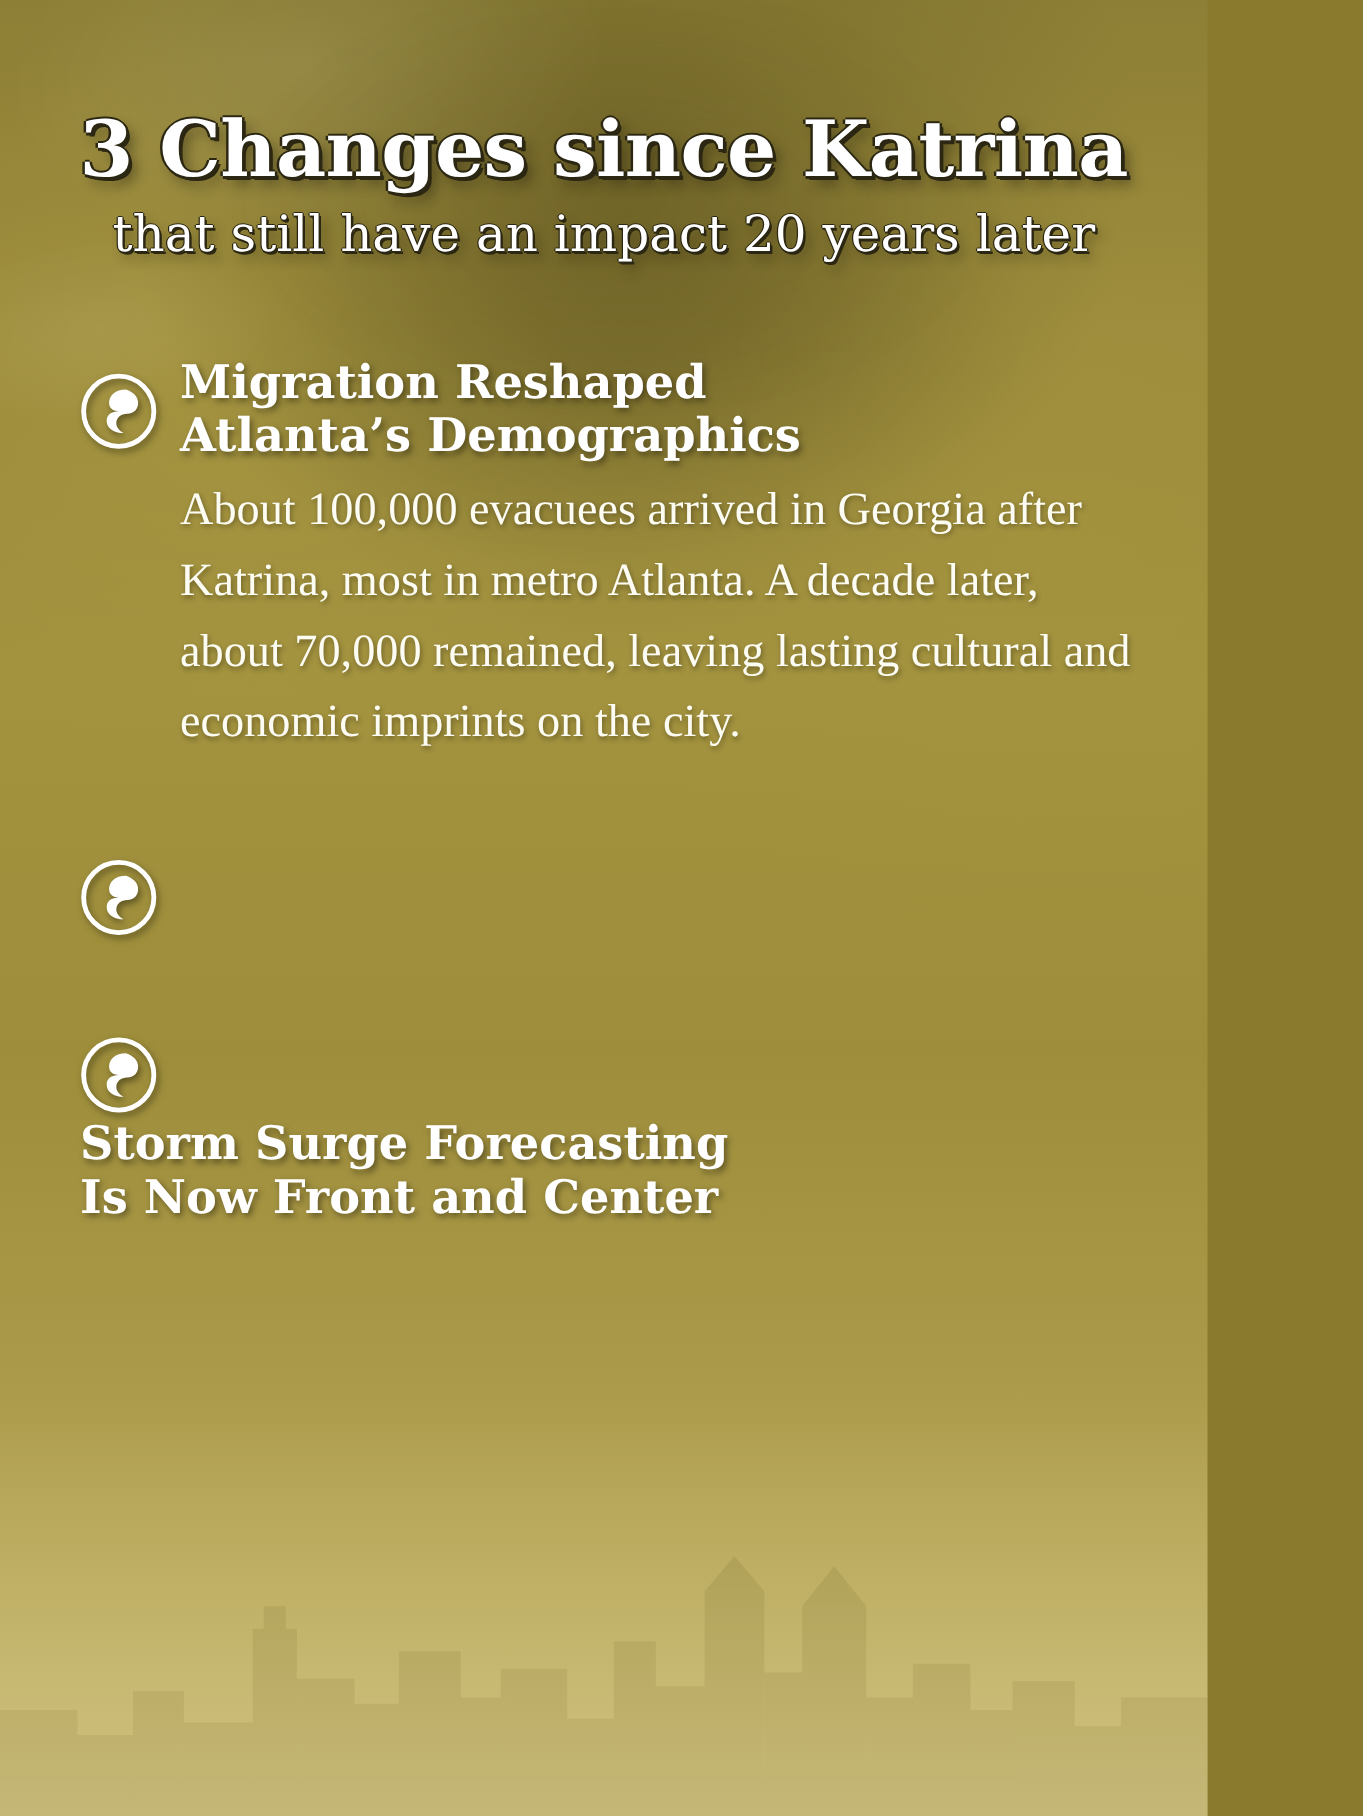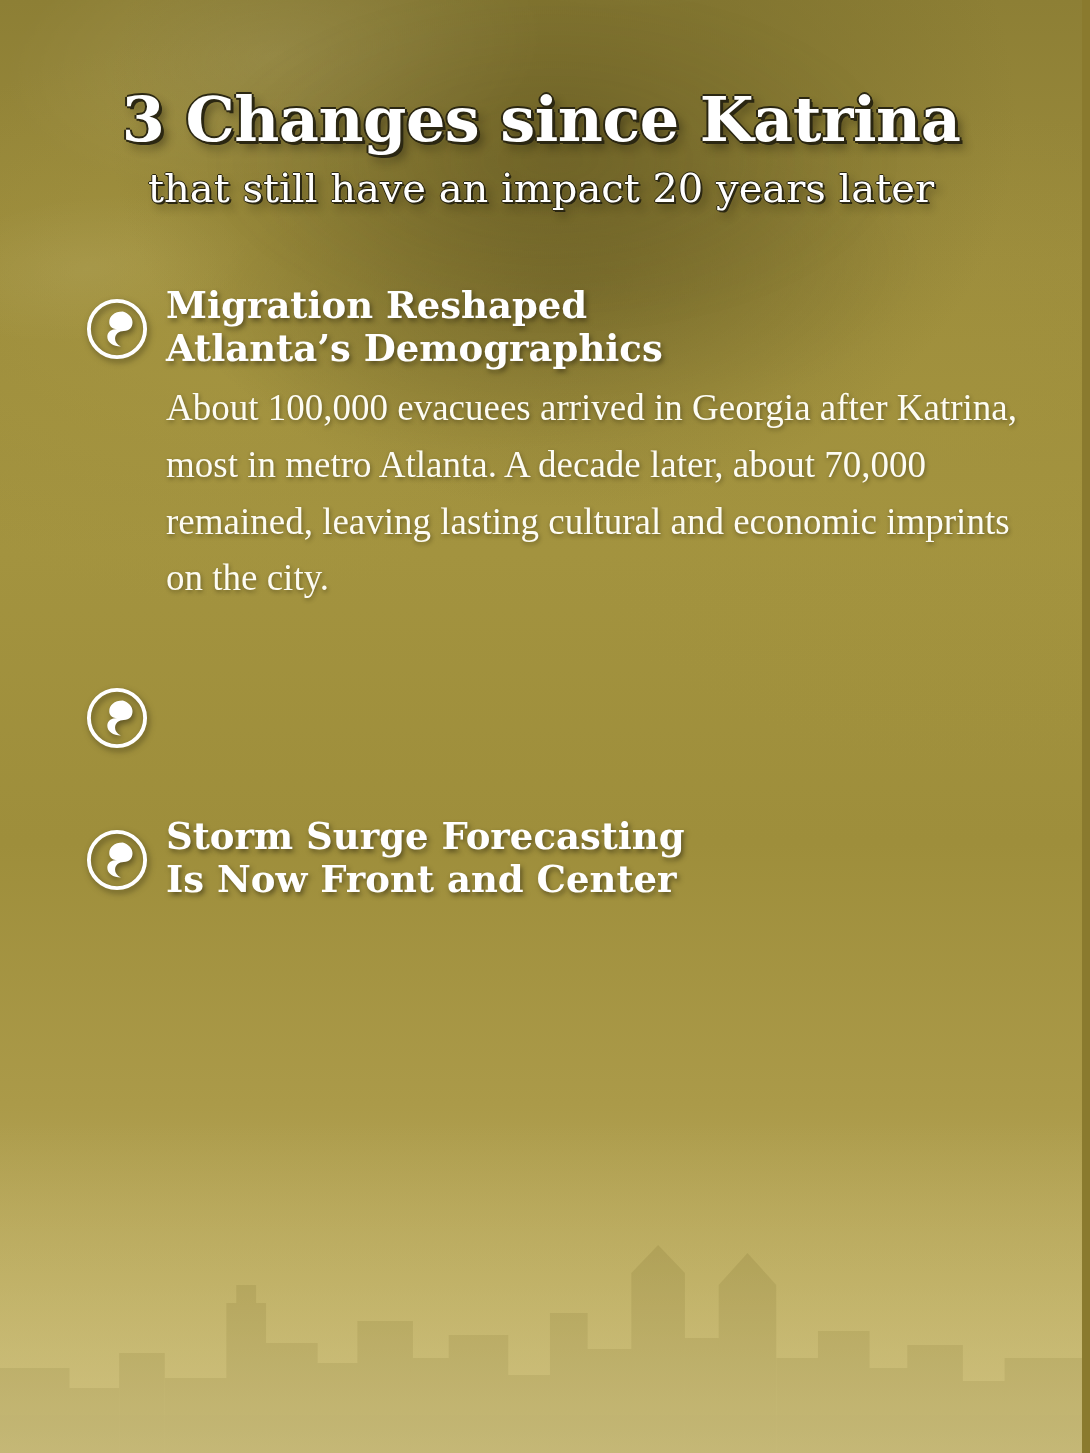--- a/index.html
+++ b/index.html
@@ -9,21 +9,21 @@
   body {
     width: 1090px;
     height: 1453px;
     overflow: hidden;
     font-family: "Liberation Sans", sans-serif;
     background: #8a7a2e;
   }
 
   .poster {
     position: relative;
-    width: 1082px;
+    width: 966px;
     height: 1453px;
     overflow: hidden;
     background:
       radial-gradient(ellipse 70% 45% at 52% 8%, rgba(120,108,44,0.95) 0%, rgba(120,108,44,0) 60%),
       radial-gradient(ellipse 55% 30% at 20% 22%, rgba(168,152,66,0.55) 0%, rgba(168,152,66,0) 65%),
       radial-gradient(ellipse 60% 35% at 88% 30%, rgba(164,148,62,0.45) 0%, rgba(164,148,62,0) 65%),
       linear-gradient(180deg, #8d7f35 0%, #9c8c3c 18%, #a3933f 38%, #9e8e3b 58%, #ab9a49 76%, #bdad63 90%, #c8b977 100%);
   }
 
   
@@ -115,28 +115,28 @@
       -1px 0 0 #2b2712,
       0 -1px 0 #2b2712,
       1px 0 0 #2b2712,
       0 1px 0 #2b2712,
       5px 6px 9px rgba(30,26,10,0.40);
   }
 
   
   .list {
     margin: 72px 3px 0 0;
-    padding: 0 48px 0 86px;
+    padding: 0 48px 0 64px;
   }
   .item {
     display: flex;
     align-items: flex-start;
     margin-bottom: 64px;
   }
-  .item:last-child { margin-bottom: 0; }
+  .item:last-child { margin-bottom: 0; flex-direction: column; }
 
   .bullet-icon {
     flex: 0 0 auto;
     width: 62px;
     height: 62px;
     margin-top: 16px;
     margin-right: 18px;
     filter: drop-shadow(2px 3px 3px rgba(30,26,10,0.5));
   }
   .bullet-icon svg { display: block; width: 100%; height: 100%; }

